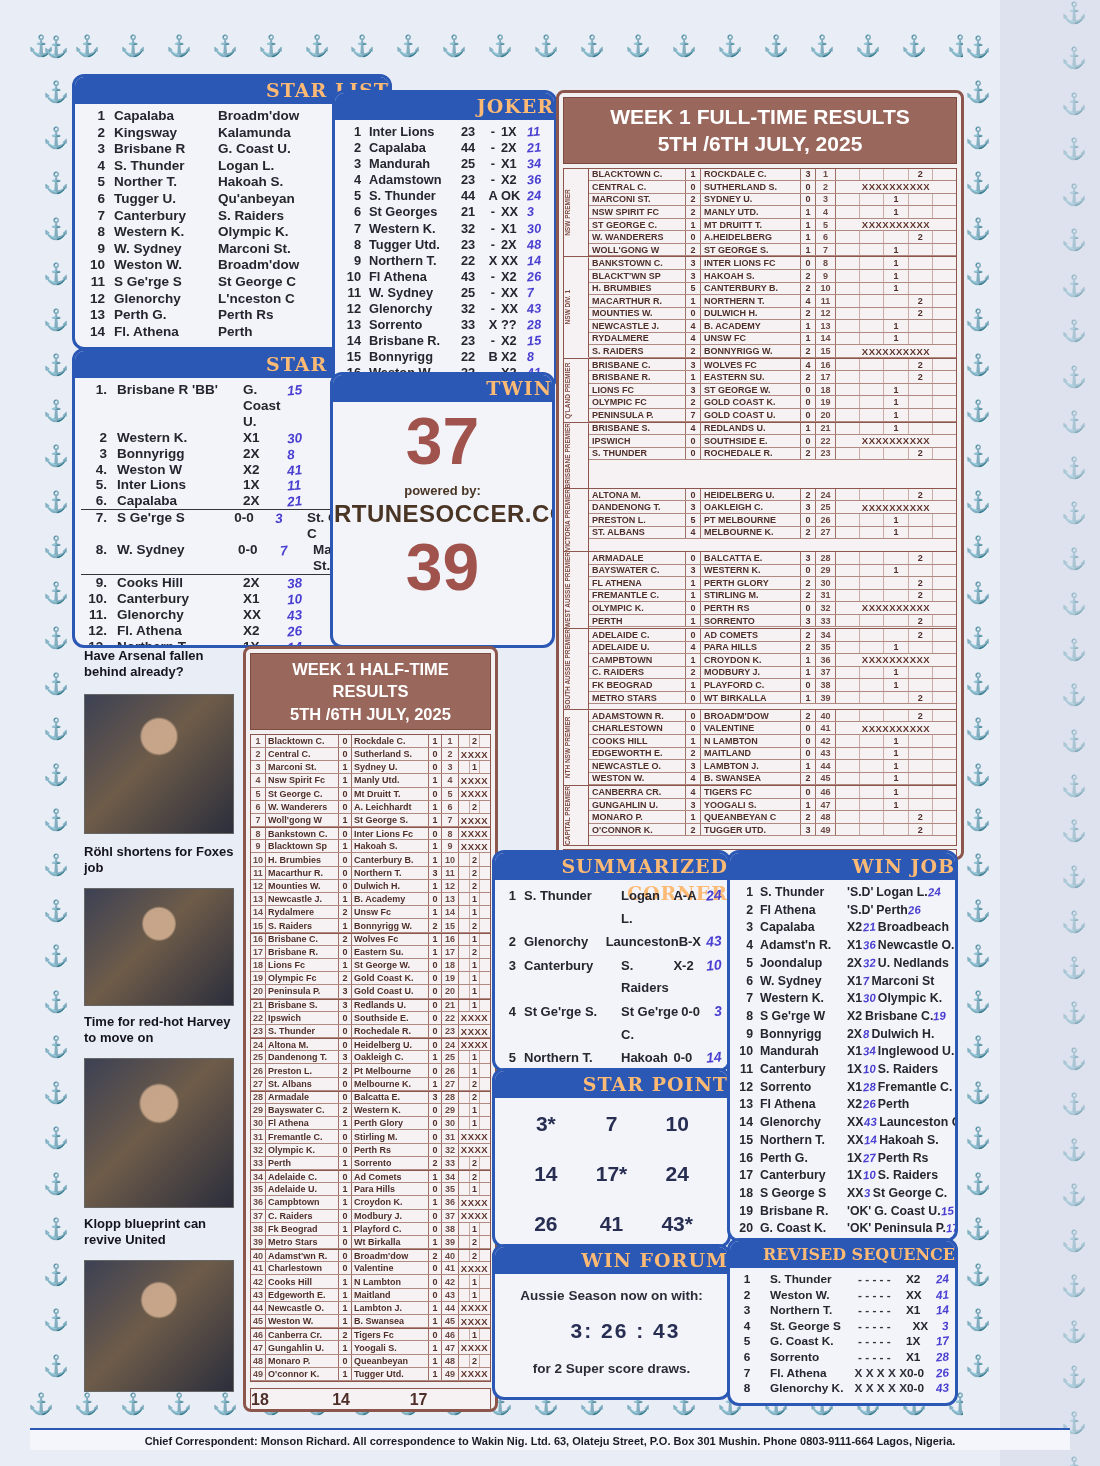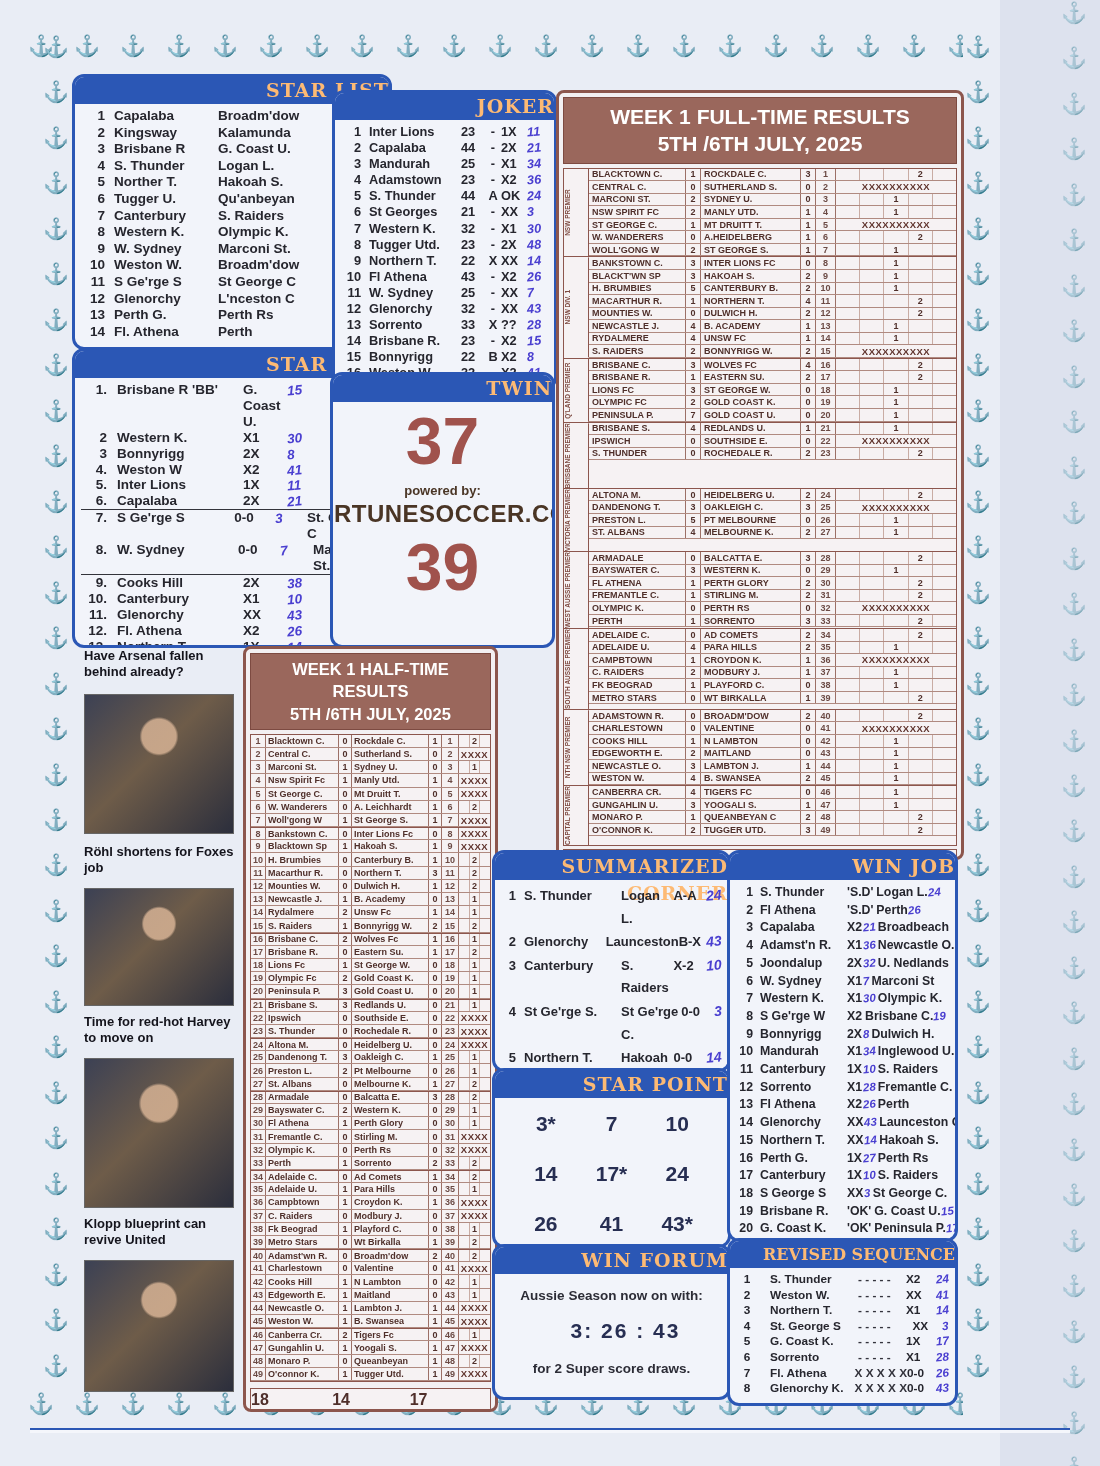--- a/index.html
+++ b/index.html
@@ -2110,14 +2110,15 @@
           <span class="no">8</span>
           <span class="r1">Glenorchy K.</span>
           <span class="r2">X X X X X</span>
           <span class="r3">0-0</span>
           <span class="hw">43</span>
         </div>
       </div>
   </div>
 
   <div class="footerbar">
+    <div>Chief Correspondent: Monson Richard.  All correspondence to Wakin Nig. Ltd. 63, Olateju Street, P.O. Box 301 Mushin.  Phone 0803-9111-664 Lagos, Nigeria.</div>
   </div>
 </div>
 
 </body></html>

